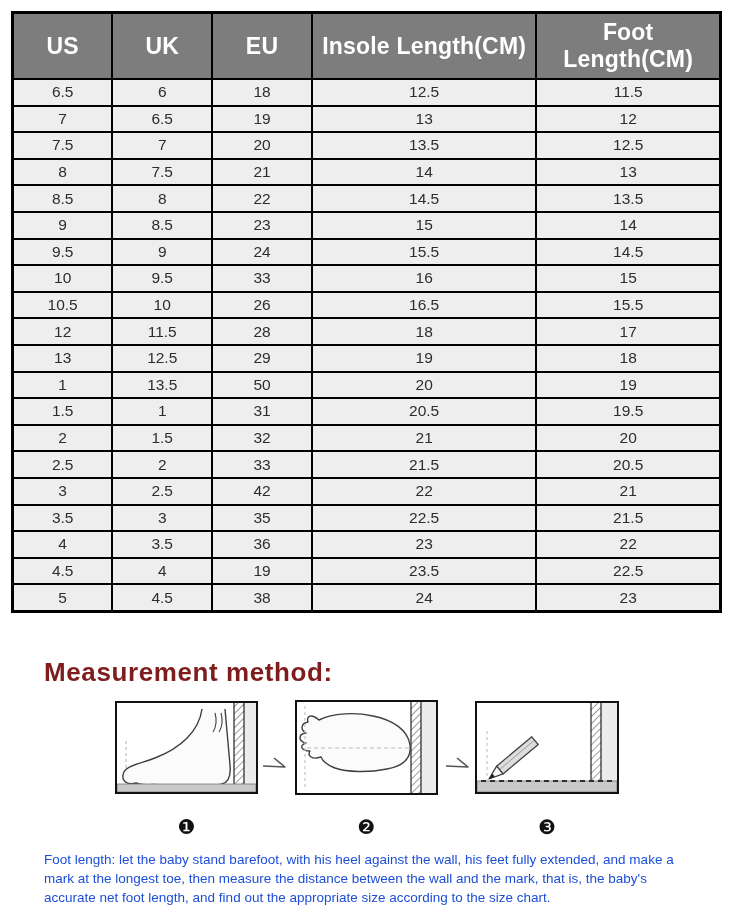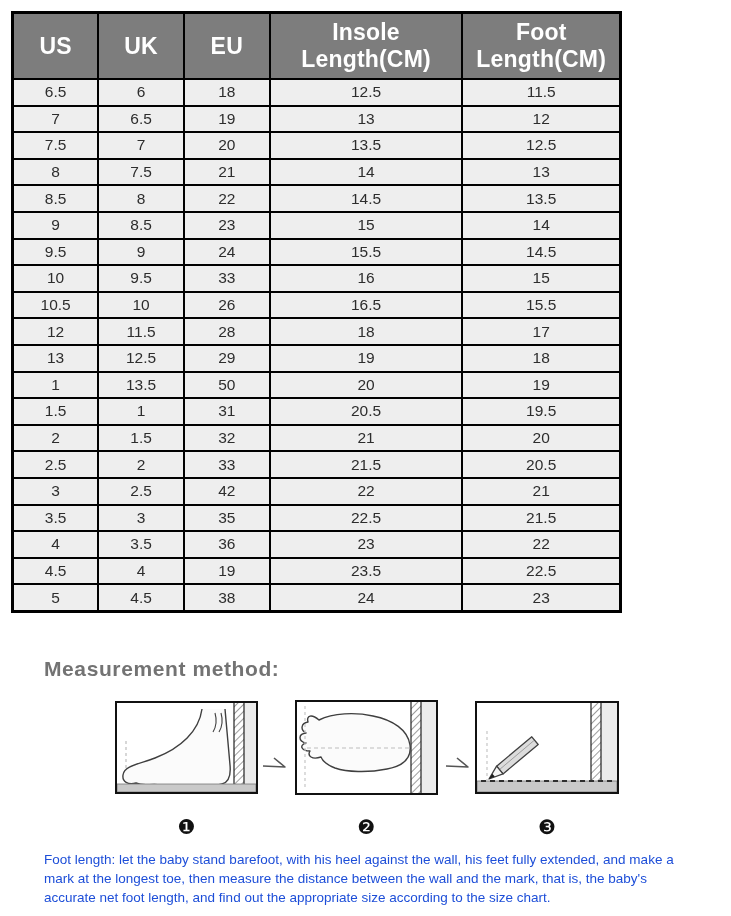--- a/index.html
+++ b/index.html
@@ -3,21 +3,21 @@
 <meta charset="utf-8">
 <style>
   html,body{margin:0;padding:0;}
   body{
     width:731px;height:916px;position:relative;background:#ffffff;
     font-family:"Liberation Sans","DejaVu Sans",sans-serif;
     overflow:hidden;
   }
   
   .size-table{
-    position:absolute;left:11px;top:11px;width:611px;
+    position:absolute;left:11px;top:11px;width:711px;
     border-collapse:collapse;table-layout:fixed;
     border:3px solid #000;
   }
   .size-table th{
     background:#7d7d7d;color:#ffffff;
     height:62px;font-size:23px;font-weight:bold;letter-spacing:0.2px;
     border:2px solid #000;text-align:center;vertical-align:middle;
   }
   .size-table td{
     background:#eeeeee;color:#2d2d2d;
@@ -25,22 +25,22 @@
     border:2px solid #000;text-align:center;vertical-align:middle;
     padding:0;
   }
   col.c-us,col.c-uk,col.c-eu{width:14.1%;}
   col.c-insole{width:31.7%;}
   col.c-foot{width:26%;}
 
   
   .m-title{
     position:absolute;left:44px;top:657px;
-    font-size:21px;font-weight:bold;letter-spacing:0.6px;
-    color:#737373;
+    font-size:26px;font-weight:bold;letter-spacing:0.6px;
+    color:#7f1d1d;
   }
   .diagram{
     position:absolute;background:#fff;border:2px solid #111;
     box-sizing:border-box;
   }
   .diagram svg{display:block;}
   #d1{left:115px;top:701px;width:143px;height:93px;}
   #d2{left:295px;top:700px;width:143px;height:95px;}
   #d3{left:475px;top:701px;width:144px;height:93px;}
   .step-arrow{position:absolute;width:28px;height:20px;}

